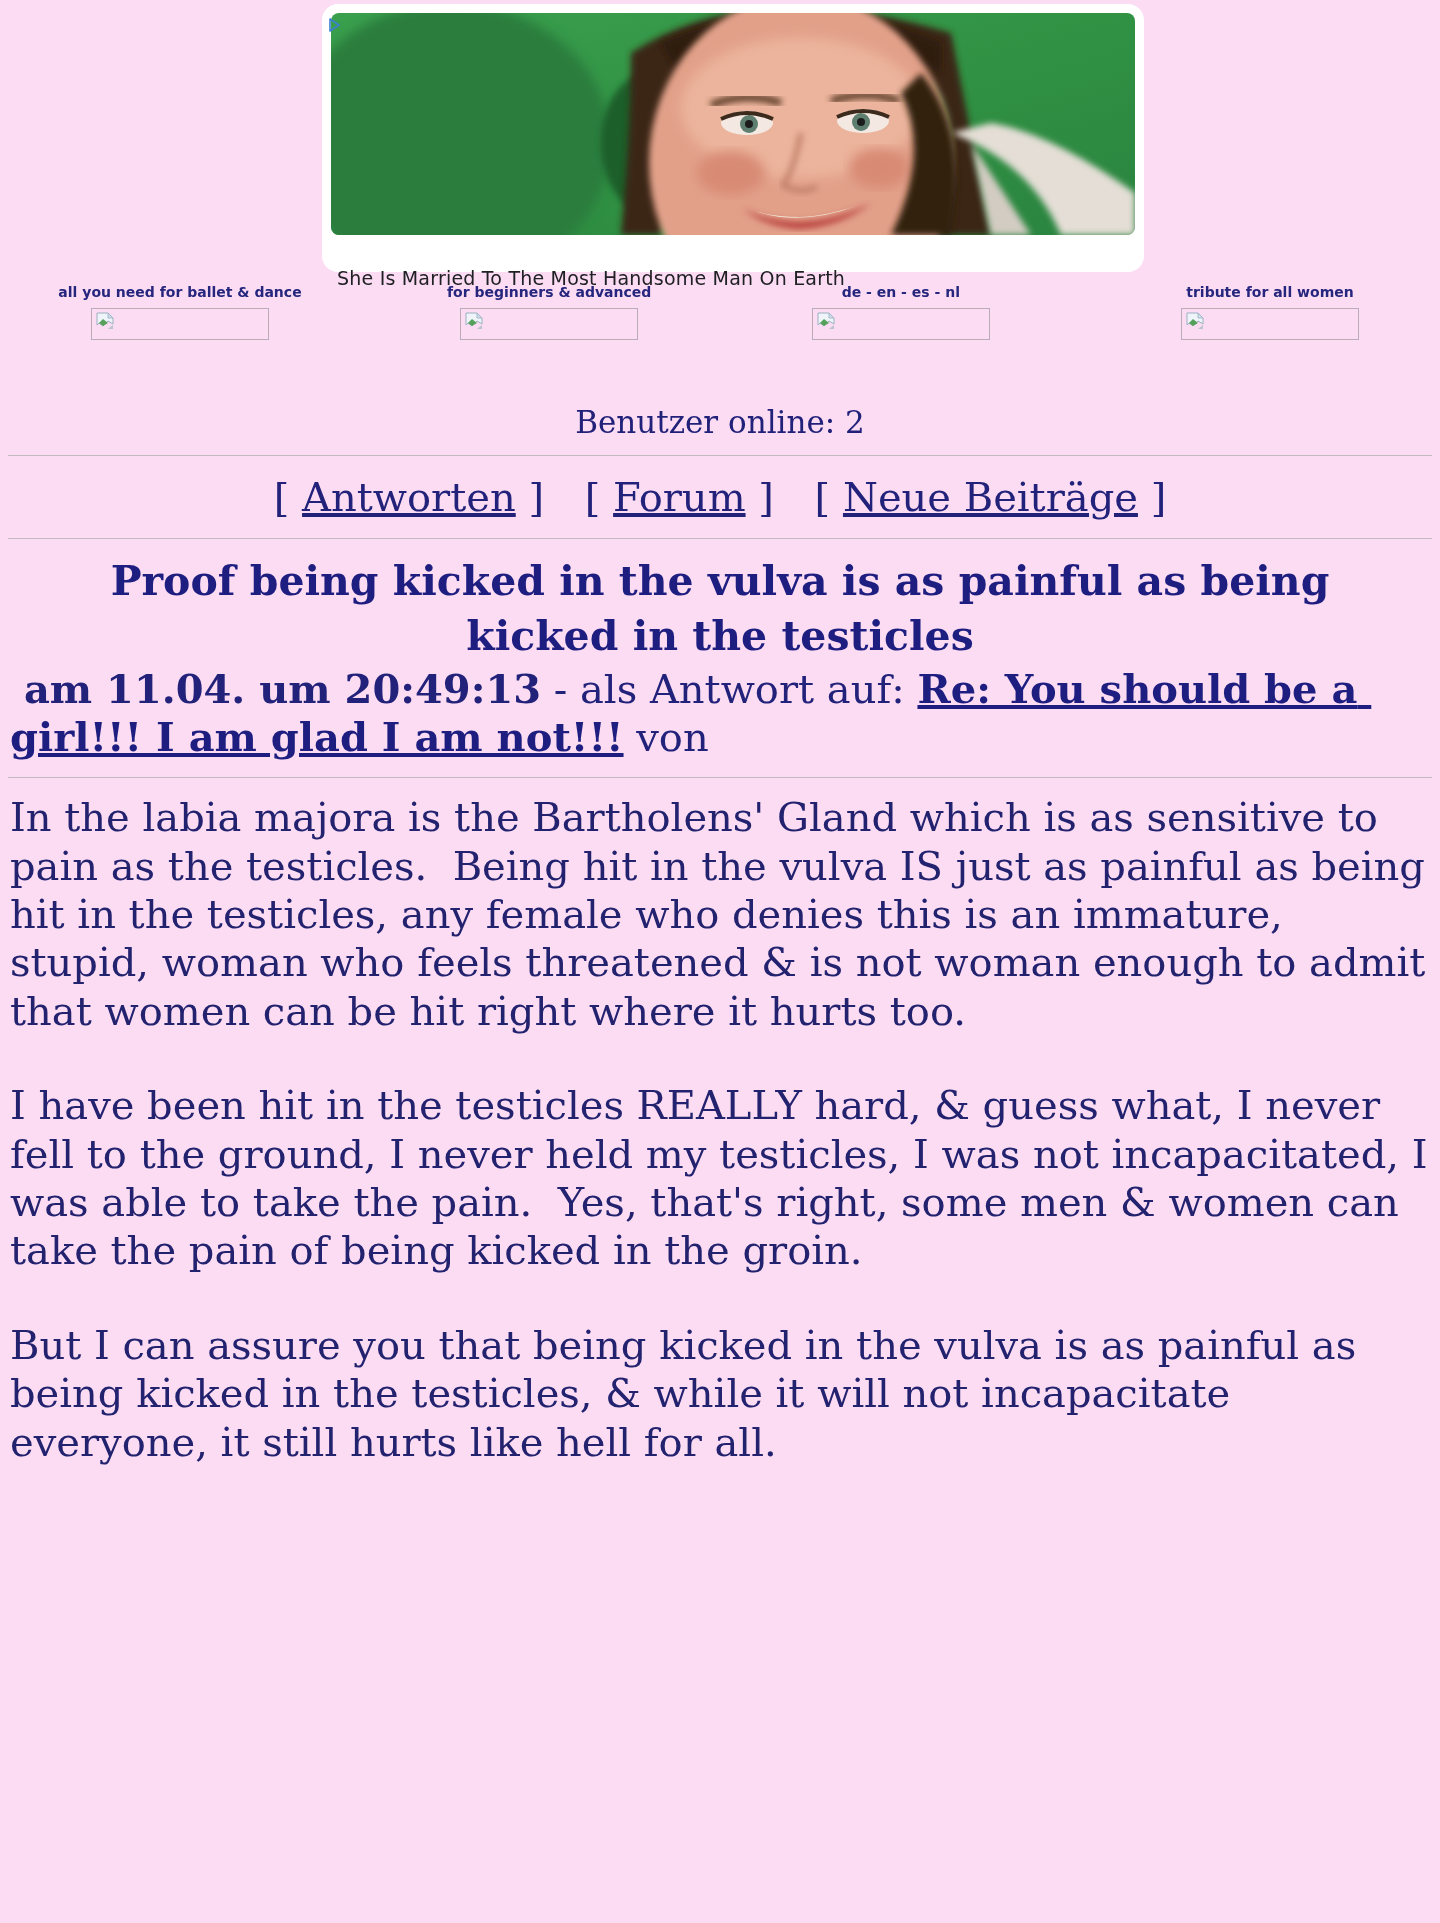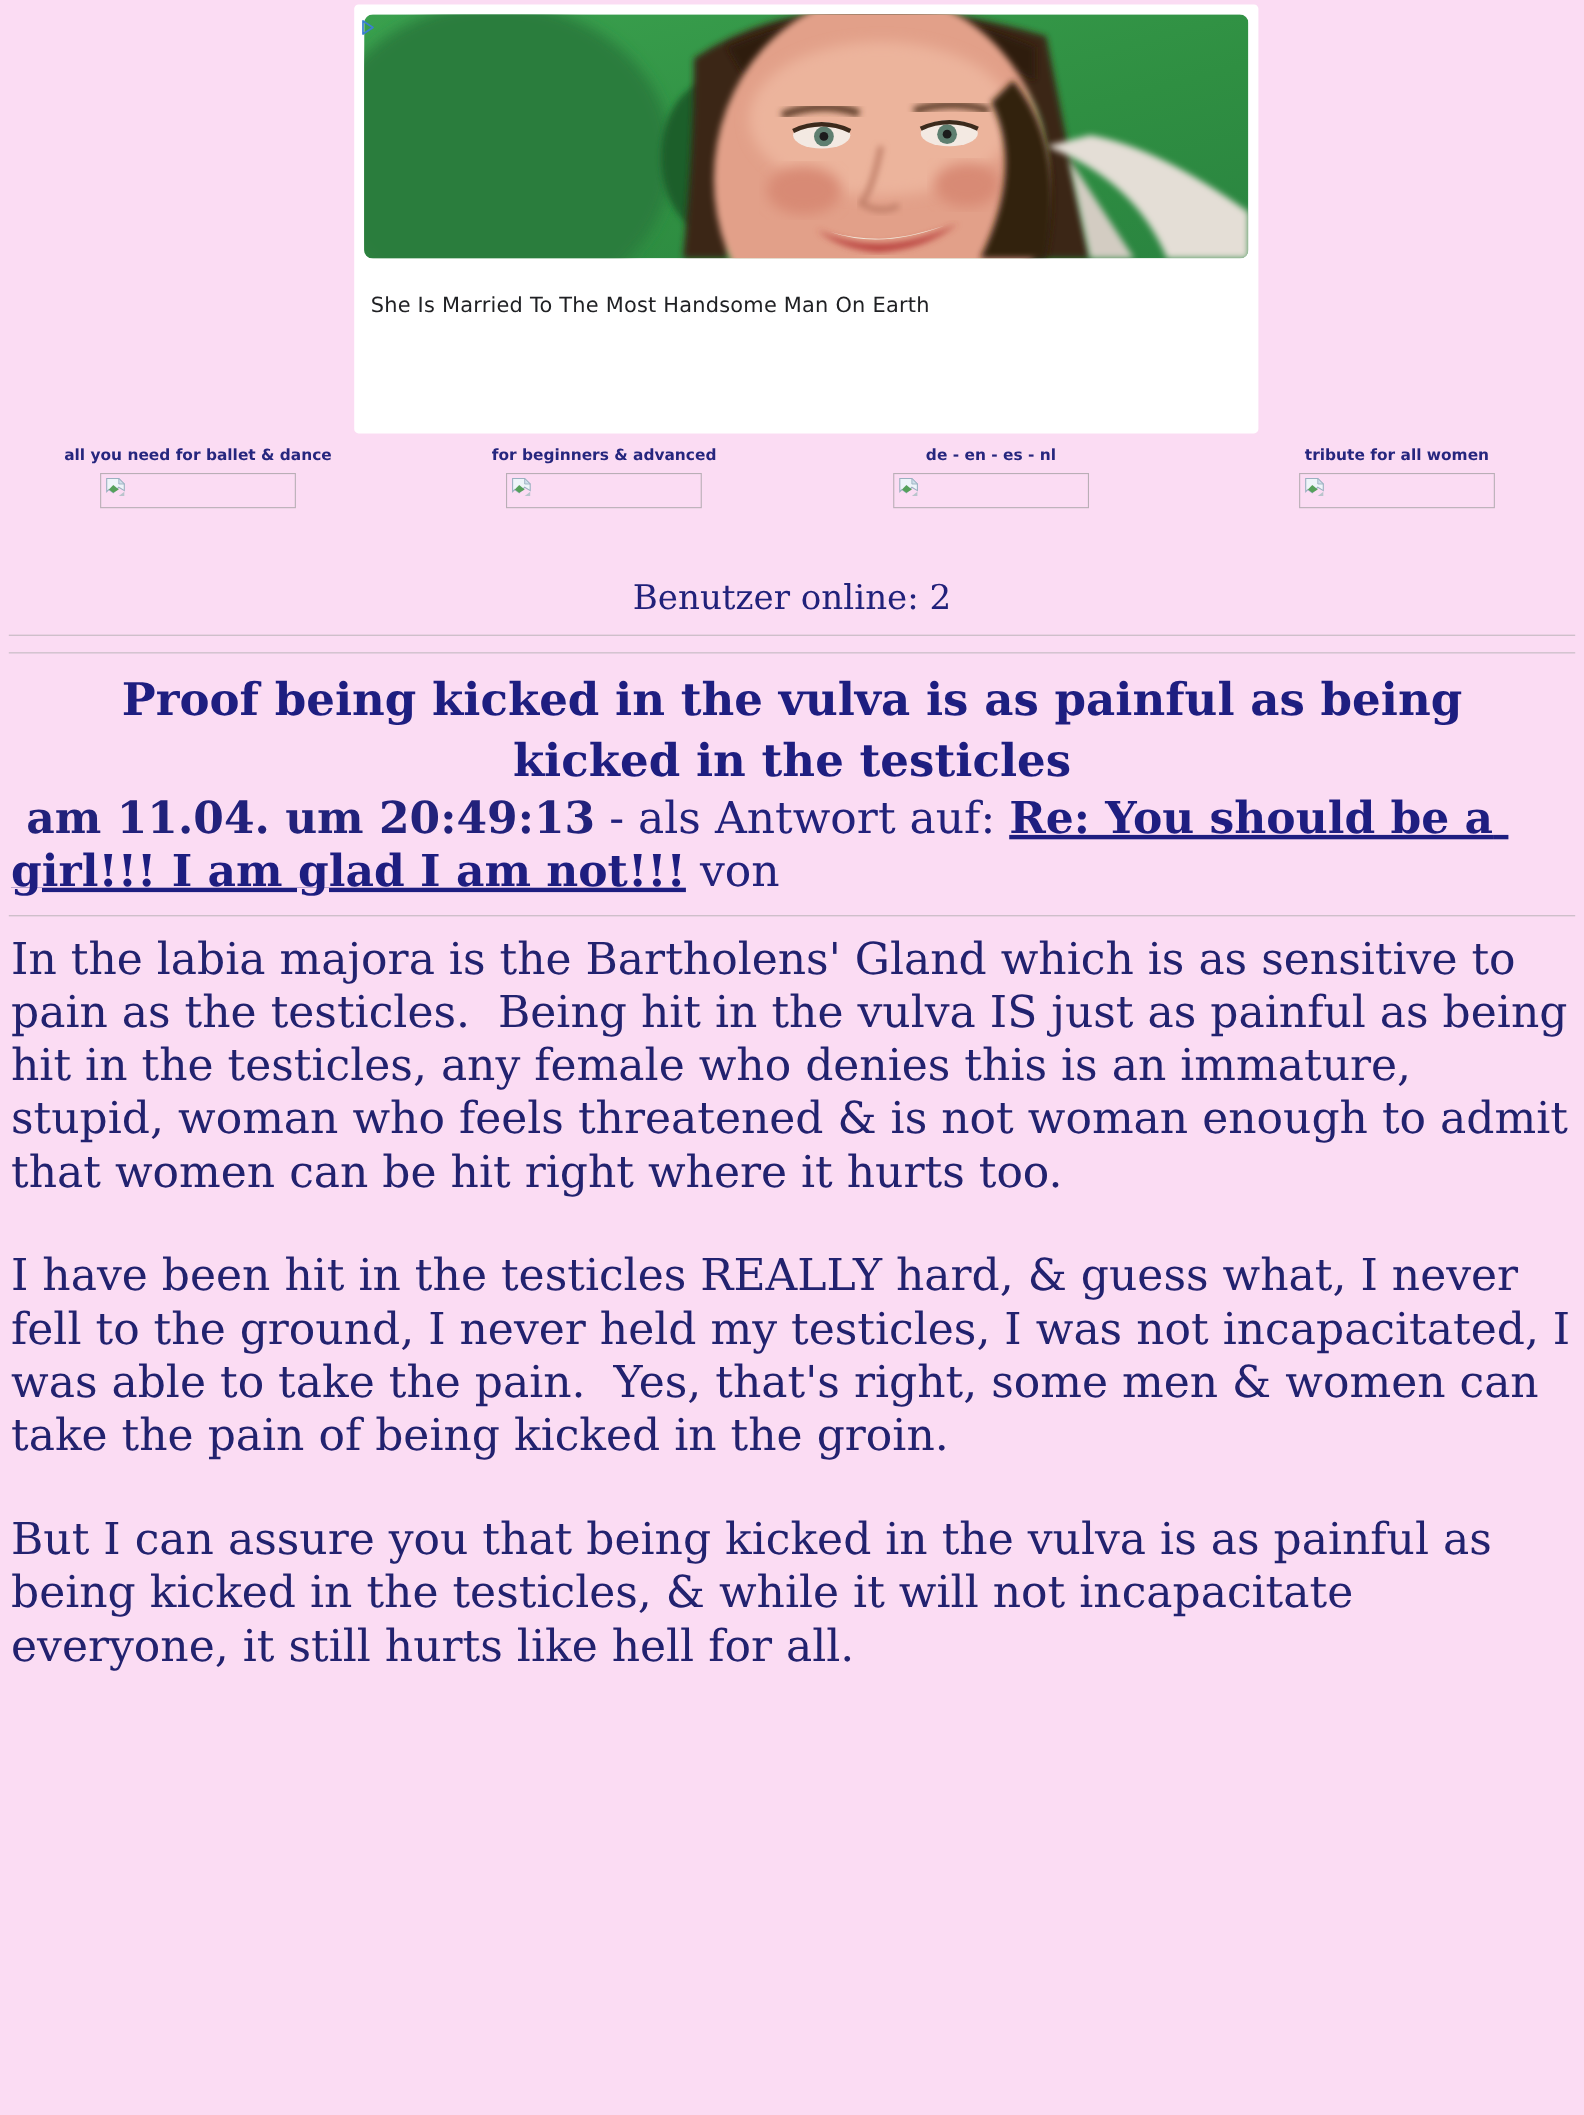--- a/index.html
+++ b/index.html
@@ -17,23 +17,23 @@
     font-size:50px;
     font-weight:bold;
     color:#1b1b7e;
     padding-top:2px;
     line-height:1.1;
   }
   
   .ad-card{
     position:relative;
     margin:4px 0 0 322px;
-    width:822px;height:390px;
+    width:822px;height:268px;
     background:#ffffff;
-    border-radius:4px;
+    border-radius:16px;
   }
   .ad-image{
     position:absolute;left:9px;top:9px;
     width:804px;height:222px;
     border-radius:8px;
     overflow:hidden;
   }
   .ad-image svg{display:block;width:100%;height:100%;}
   .adchoices{
     position:absolute;left:5px;top:13px;
@@ -255,20 +255,25 @@
           <path d="M13 17 L18 13 L18 17 Z" fill="#b9c4cc"></path>
         </svg>
       </div>
     </div>
   </div>
 
   <div class="users-online">Benutzer online: 2</div>
 
   <hr class="rule">
 
+  <div class="nav-row">
+    <span class="nav-group"><span>[ </span><a class="nav-link">Antworten</a><span> ]</span></span>
+    <span class="nav-group"><span>[ </span><a class="nav-link">Forum</a><span> ]</span></span>
+    <span class="nav-group"><span>[ </span><a class="nav-link">Neue Beiträge</a><span> ]</span></span>
+  </div>
 
   <hr class="rule">
 
   <div class="post-title">Proof being kicked in the vulva is as painful as being kicked in the testicles</div>
 
 
   <div class="meta-line"><span class="meta-bold"> am 11.04. um 20:49:13</span><span> - als Antwort auf: </span><a class="reply-link">Re: You should be a girl!!! I am glad I am not!!!</a><span> von</span></div>
 
   <hr class="rule">
 

